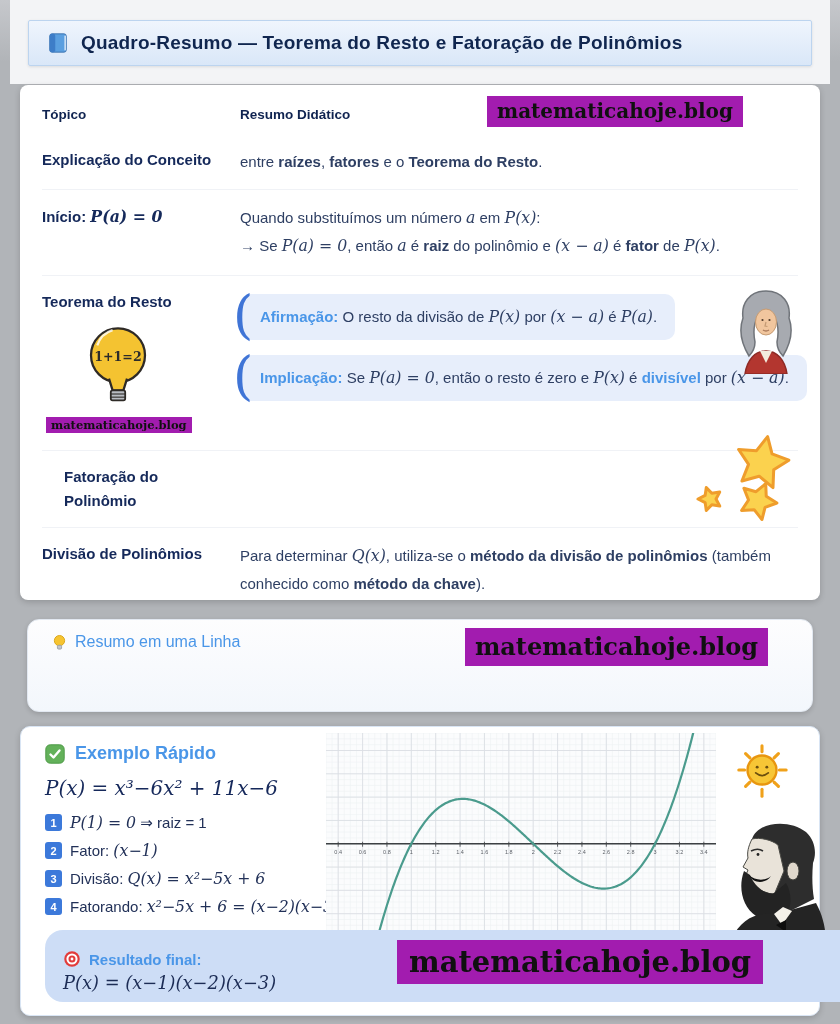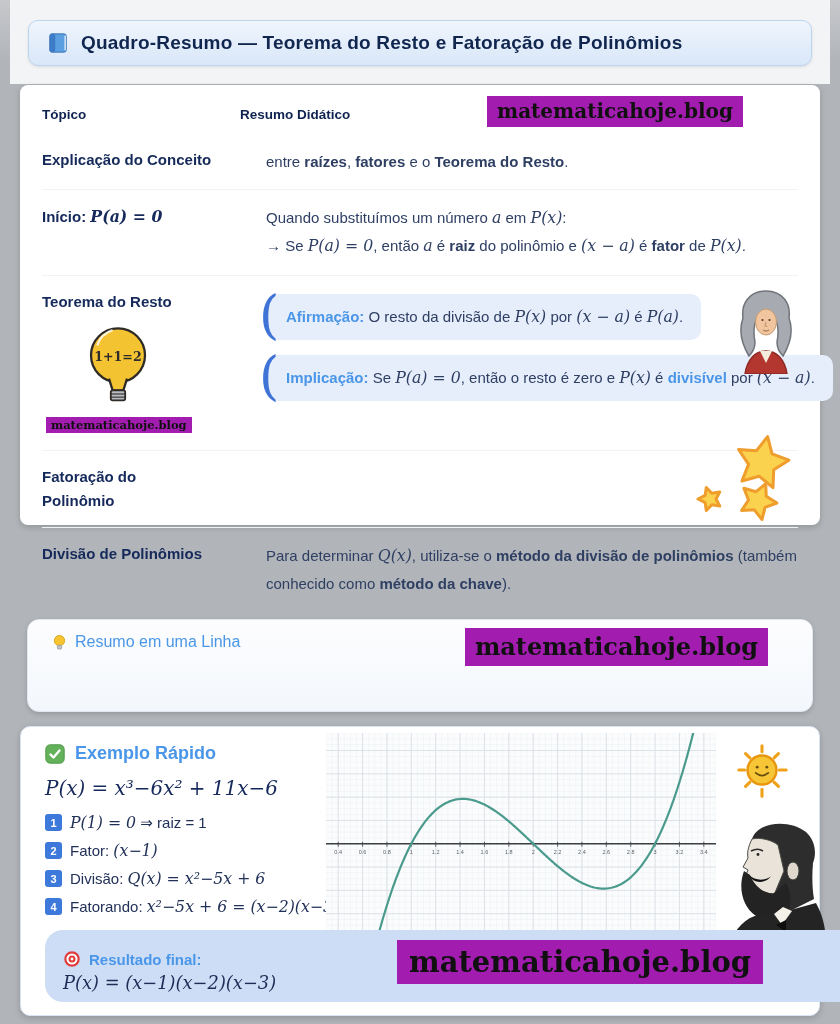--- a/index.html
+++ b/index.html
@@ -6,36 +6,36 @@
   body{
     width:840px;height:1024px;position:relative;overflow:hidden;
     font-family:"Liberation Sans",sans-serif;
     background:linear-gradient(180deg,#c6c8cc 0%,#b1b4b8 6%,#b1b4b8 100%);
   }
   .top-band{position:absolute;left:10px;top:0;width:820px;height:84px;background:#f3f4f6;}
 
   
   .header-card{
     position:absolute;left:28px;top:20px;width:784px;height:46px;box-sizing:border-box;
-    border-radius:10px;border:1px solid #bcd4ef;
+    border-radius:2px;border:1px solid #bcd4ef;
     background:linear-gradient(180deg,#eff5fd,#d9e7f8);
     box-shadow:0 1px 3px rgba(0,0,0,.10);
     display:flex;align-items:center;gap:12px;padding:0 18px;
   }
   .header-title{font-size:19px;font-weight:700;color:#10264f;letter-spacing:.2px;}
 
   
   .table-card{
-    position:absolute;left:20px;top:85px;width:800px;height:440px;box-sizing:border-box;
+    position:absolute;left:20px;top:85px;width:800px;height:515px;box-sizing:border-box;
     background:#fff;border-radius:8px;box-shadow:0 2px 6px rgba(0,0,0,.18);
     padding:14px 22px 0;
   }
   .thead{display:grid;grid-template-columns:198px 1fr;padding:8px 0 12px;}
   .th{font-size:13.5px;font-weight:700;color:#0f2350;}
-  .trow{display:grid;grid-template-columns:198px 1fr;padding:14px 0;border-top:1px solid #f0f2f6;gap:26px;}
+  .trow{display:grid;grid-template-columns:198px 1fr;padding:14px 0;border-top:1px solid #f0f2f6;}
   .topic{font-size:15px;font-weight:700;color:#15295a;line-height:1.6;padding-right:8px;}
   .content{font-size:15px;color:#2e3f63;line-height:1.8;}
   .rich-line{min-height:1.8em;}
 
   .callout{
     position:relative;background:#e7eefb;border-radius:10px;
     padding:9px 18px 9px 20px;width:fit-content;white-space:nowrap;
     font-size:15px;color:#2e3f63;
   }
   .callout + .callout{margin-top:15px;}
@@ -159,21 +159,21 @@
         <span class="callout-label">Afirmação:</span><span><span> O resto da divisão de </span><span class="s-m">P(x)</span><span> por </span><span class="s-m">(x − a)</span><span> é </span><span class="s-m">P(a)</span><span>.</span></span>
       </div>
       <div class="callout">
         <span class="callout-bracket">(</span>
         <span class="callout-label">Implicação:</span><span><span> Se </span><span class="s-m">P(a) = 0</span><span>, então o resto é zero e </span><span class="s-m">P(x)</span><span> é </span><span class="s-b s-blue">divisível</span><span> por </span><span class="s-m">(x − a)</span><span>.</span></span>
       </div>
     </div>
   </div>
 
   <div class="trow">
-    <div class="topic" style="max-width:120px;"><span class="s-b">Fatoração do Polinômio</span></div>
+    <div class="topic" style="max-width:120px;margin-left:22px;"><span class="s-b">Fatoração do Polinômio</span></div>
   </div>
 
   <div class="trow">
     <div class="topic"><span class="s-b">Divisão de Polinômios</span></div>
     <div class="content">
         <div class="rich-line"><span>Para determinar </span><span class="s-m">Q(x)</span><span>, utiliza-se o </span><span class="s-b">método da divisão de polinômios</span><span> (também</span></div>
         <div class="rich-line"><span>conhecido como </span><span class="s-b">método da chave</span><span>).</span></div>
       </div>
   </div>
 

